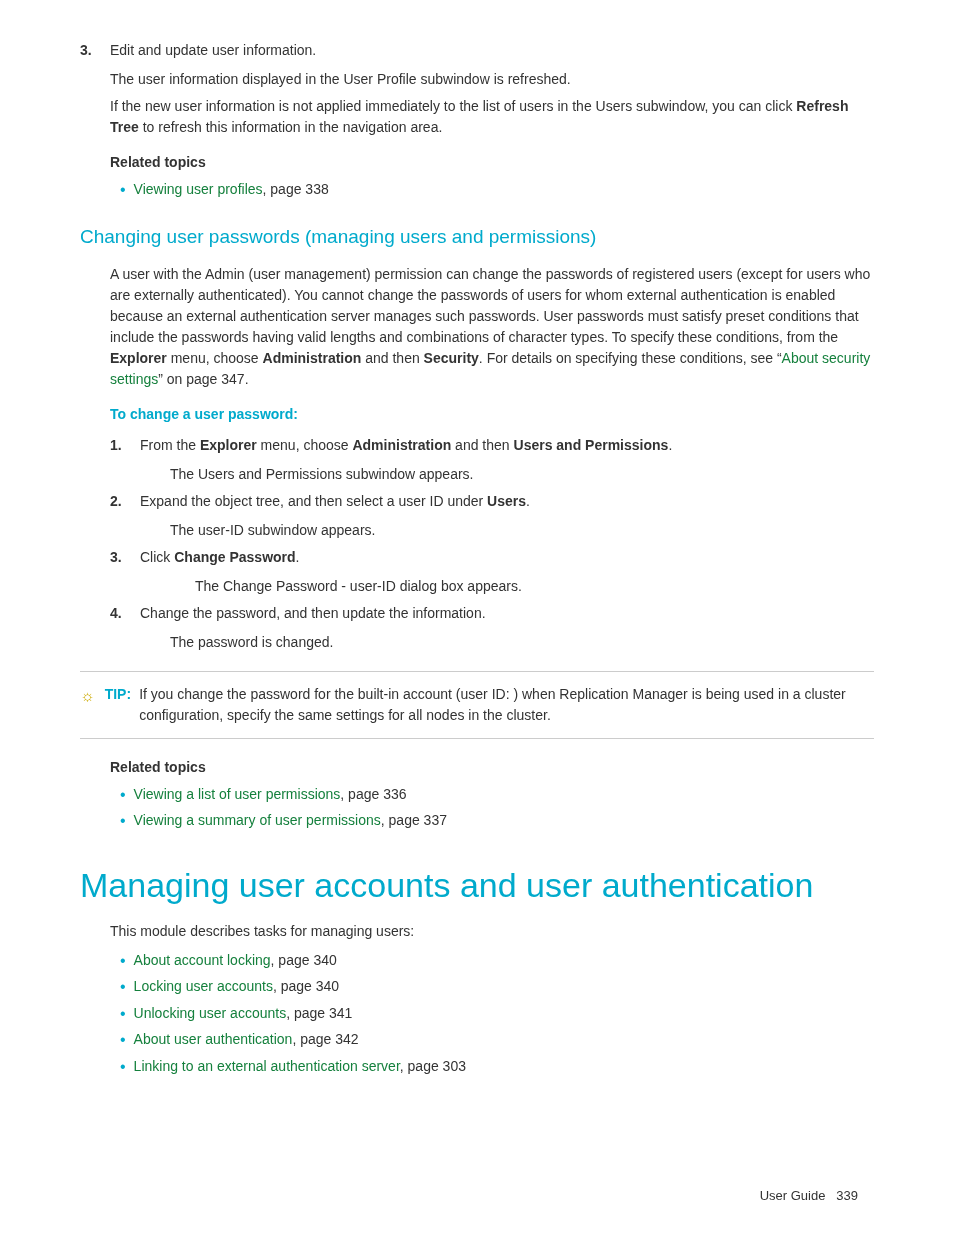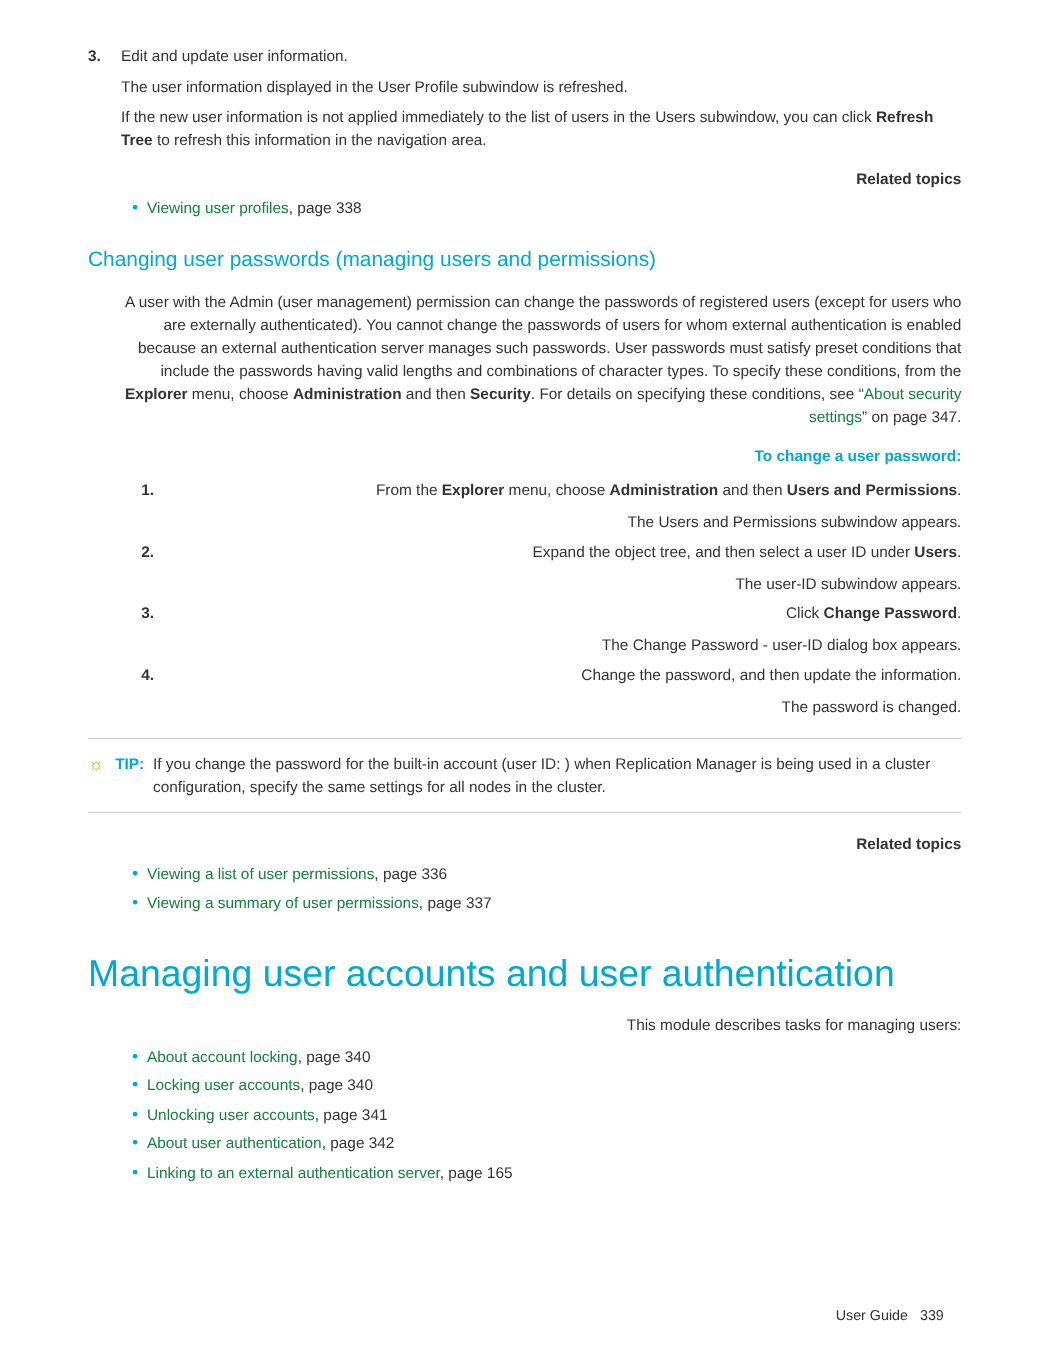--- a/index.html
+++ b/index.html
@@ -59,21 +59,20 @@
       margin: 24px 0 14px 0;
       line-height: 1.3;
     }
     .sub-heading {
       color: #00aacc;
       font-weight: bold;
       margin: 14px 0 10px 0;
     }
     .indent {
       margin-left: 30px;
-      text-align: right;
     }
     .tip-box {
       border-top: 1px solid #ccc;
       border-bottom: 1px solid #ccc;
       padding: 12px 0;
       margin: 18px 0;
       display: flex;
       align-items: flex-start;
       gap: 8px;
     }
@@ -217,19 +216,19 @@
   <div class="bullet-item">
     <span class="bullet-dot">•</span>
     <span><a class="link">Unlocking user accounts</a><span>, page 341</span></span>
   </div>
   <div class="bullet-item">
     <span class="bullet-dot">•</span>
     <span><a class="link">About user authentication</a><span>, page 342</span></span>
   </div>
   <div class="bullet-item">
     <span class="bullet-dot">•</span>
-    <span><a class="link">Linking to an external authentication server</a><span>, page 165</span></span>
+    <span><a class="link">Linking to an external authentication server</a><span>, page 303</span></span>
   </div>
 </div>
 
 <div class="page-footer">
   <span>User Guide</span>&nbsp;&nbsp;&nbsp;<span>339</span>
 </div>
 
 </body></html>

